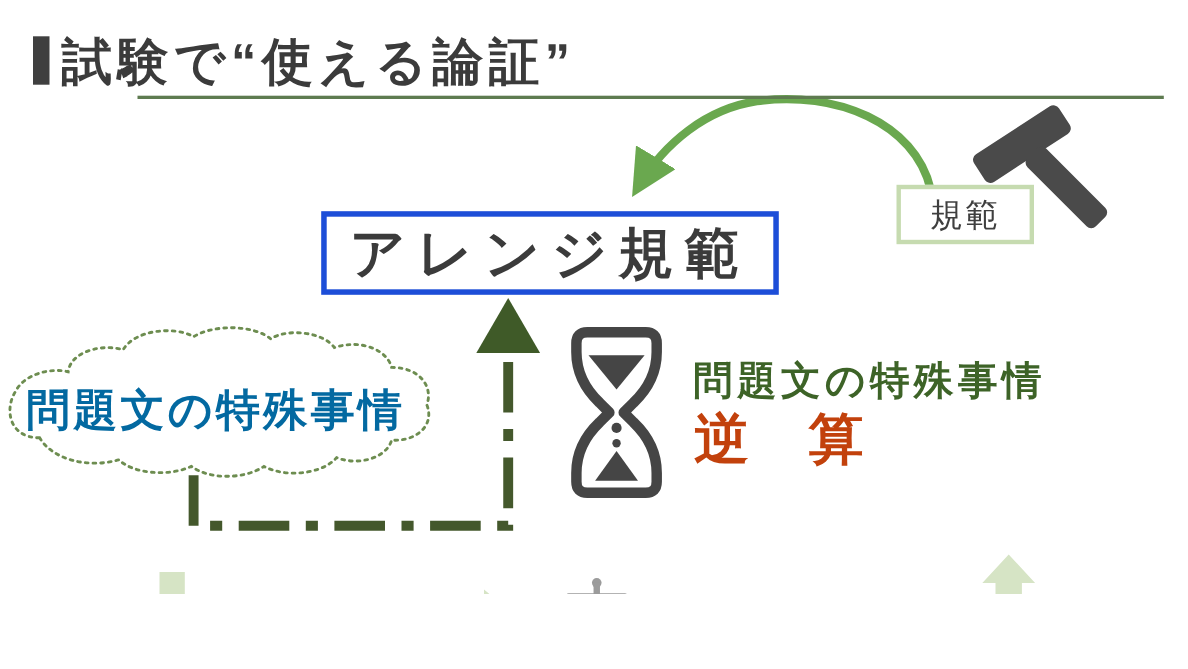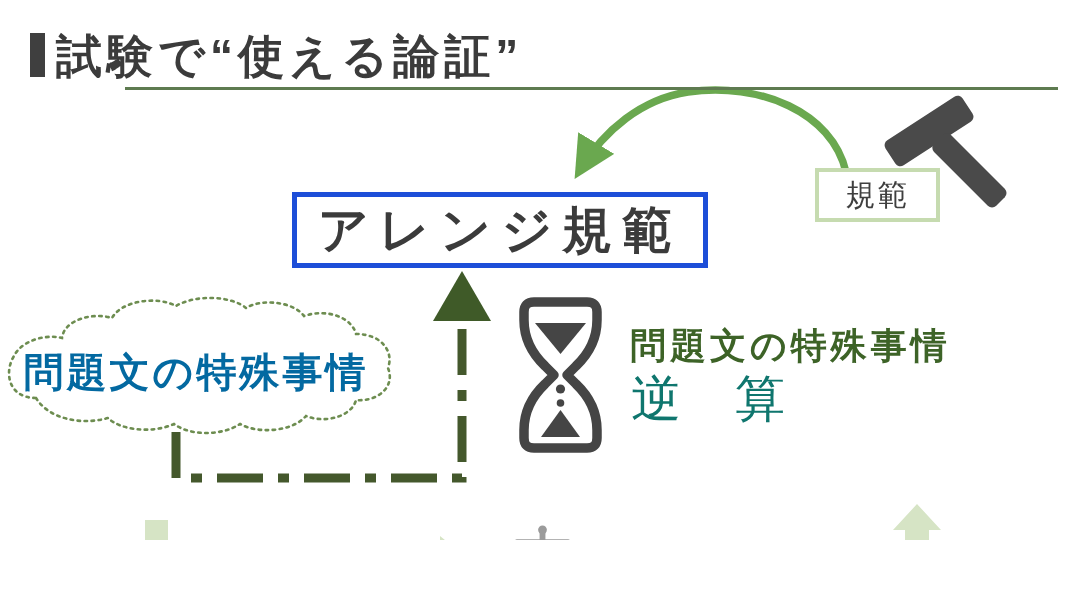--- a/index.html
+++ b/index.html
@@ -18,21 +18,21 @@
     font-size:27px;color:#6e6e6e;letter-spacing:1px;}
   .box-arrange{left:292px;top:192px;width:416px;height:76px;border:5px solid #1d4ed8;
     font-size:50px;font-weight:700;letter-spacing:10px;color:#3b3b3b;}
   .box-norm{left:815px;top:168px;width:125px;height:54px;border:4px solid #c6dbb0;
     font-size:30px;color:#3f3f3f;letter-spacing:2px;}
   
   .cloud-text{left:10px;top:345px;width:372px;text-align:center;font-size:40px;font-weight:700;
     letter-spacing:3px;color:#0369a1;white-space:nowrap;}
   
   .annot-1{left:630px;top:322px;font-size:36px;font-weight:700;letter-spacing:4px;color:#3d6327;white-space:nowrap;}
-  .annot-2{left:631px;top:366px;font-size:50px;font-weight:400;letter-spacing:2px;color:#0f766e;white-space:nowrap;}
+  .annot-2{left:631px;top:366px;font-size:50px;font-weight:700;letter-spacing:2px;color:#c2410c;white-space:nowrap;}
   svg.canvas{position:absolute;left:0;top:0;width:1080px;height:608px;}
   .layer-text{z-index:2;}
   svg.canvas{z-index:1;}
 </style>
 </head>
 <body>
 
 <div class="slide">
 
   <svg class="canvas" viewBox="0 0 1080 608">

